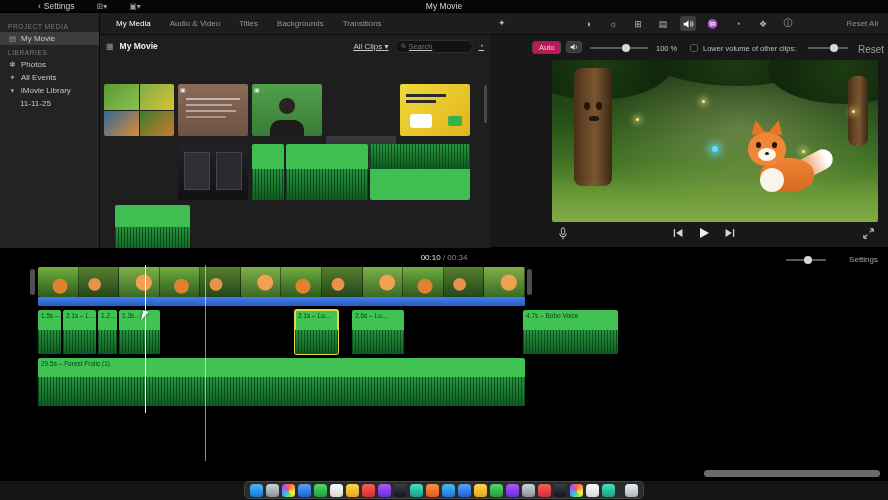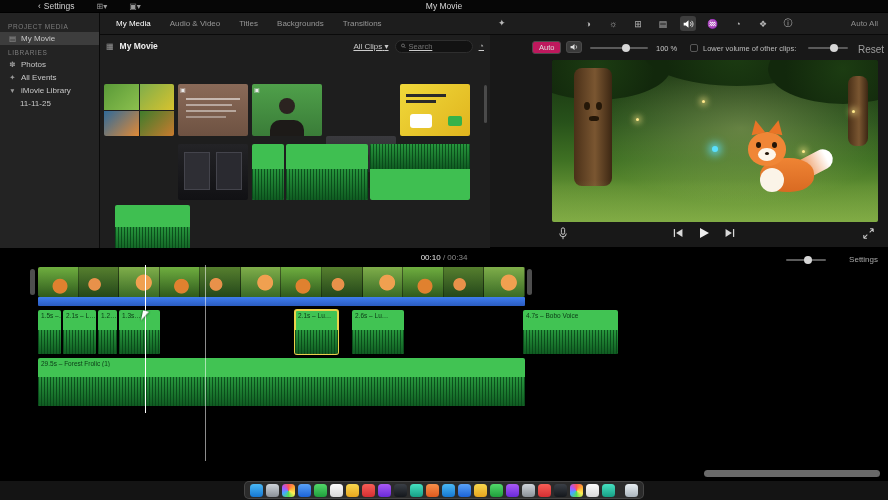--- a/index.html
+++ b/index.html
@@ -255,21 +255,21 @@
               <path d="M1 5h3l4-3.5v11L4 9H1z" fill="#fff"></path>
               <path d="M10.5 4c1.8 1.6 1.8 4.4 0 6" stroke="#fff" stroke-width="1.2" fill="none"></path>
               <path d="M12.5 2.4c2.8 2.6 2.8 6.6 0 9.2" stroke="#fff" stroke-width="1.2" fill="none"></path>
             </svg>
         </span>
         <span class="iic">♒</span>
         <span class="iic">◔</span>
         <span class="iic">❖</span>
         <span class="iic">ⓘ</span>
       </div>
-      <span class="resetall">Auto All</span>
+      <span class="resetall">Reset All</span>
     </div>
 
     <div class="vol-row">
       <span class="auto-btn">Auto</span>
       <span class="spk-btn">
         <svg class="ic-svg" width="9" height="8" viewBox="0 0 16 14">
             <path d="M1 5h3l4-3.5v11L4 9H1z" fill="#ddd"></path>
             <path d="M10.5 4c1.8 1.6 1.8 4.4 0 6" stroke="#ddd" stroke-width="1.4" fill="none"></path>
           </svg>
       </span>

